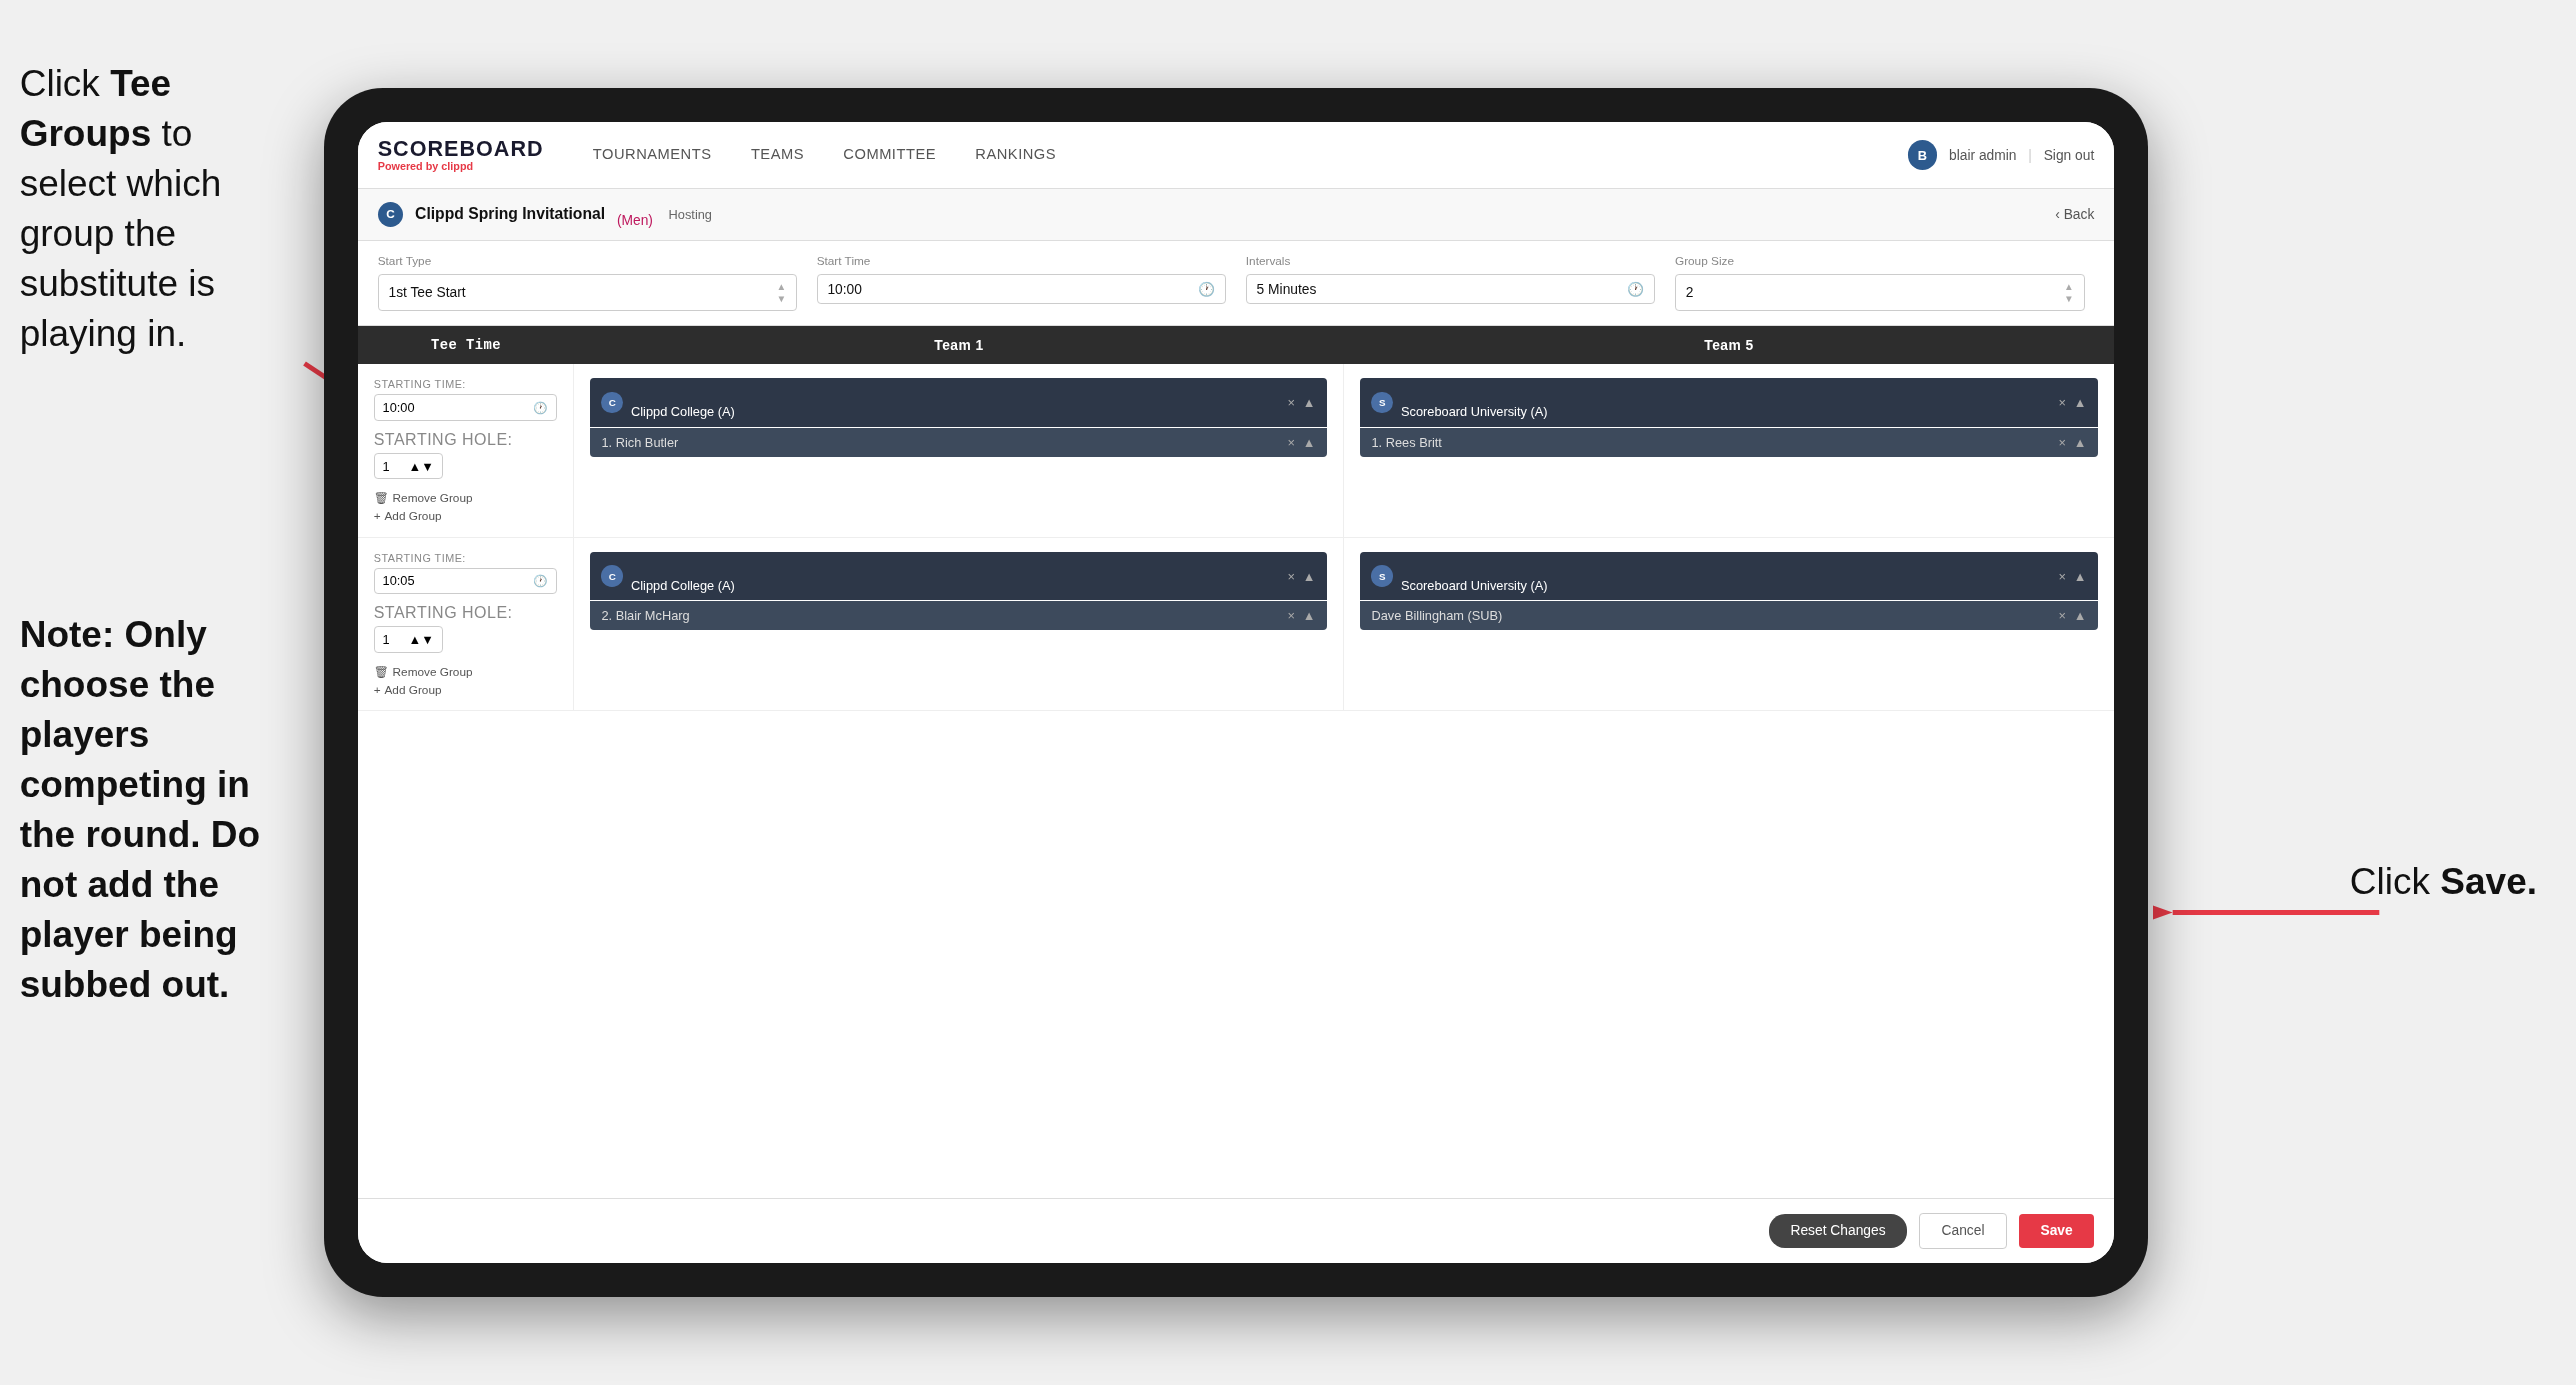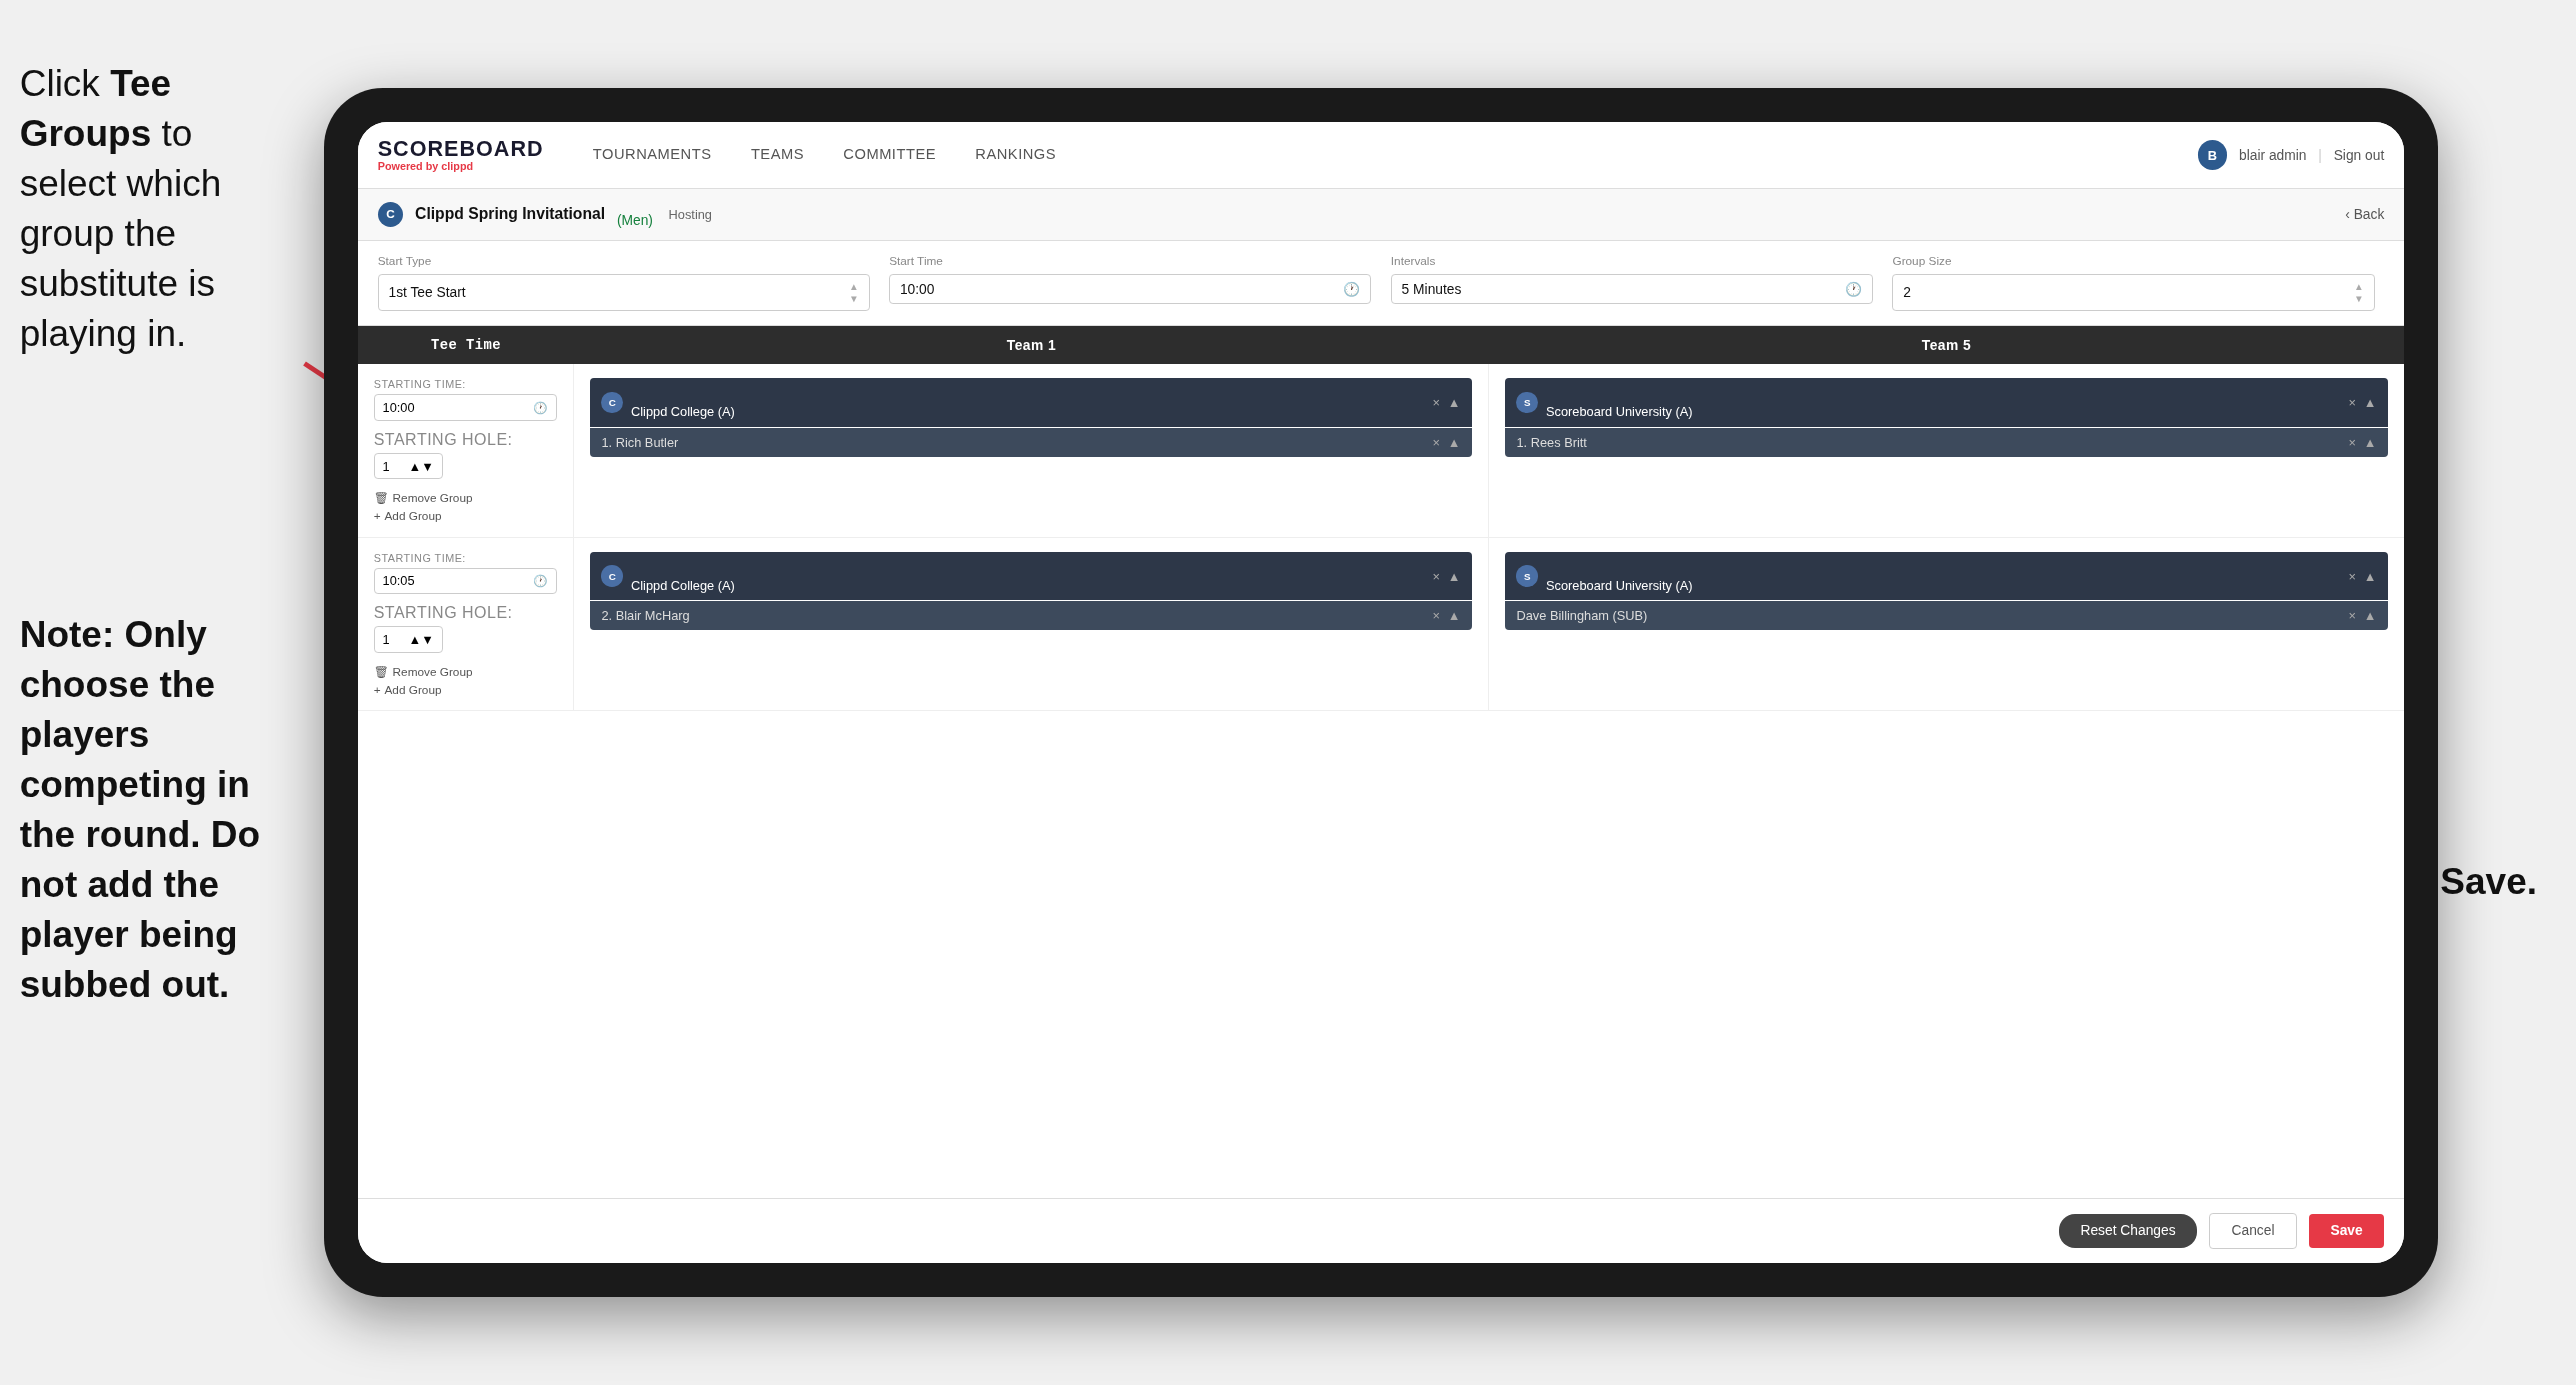--- a/index.html
+++ b/index.html
@@ -45,21 +45,21 @@
       font-size: 37px;
       color: #111;
     }
     .annotation-right .bold { font-weight: 700; }
 
     
     .tablet-frame {
       position: absolute;
       left: 324px;
       top: 88px;
-      width: 2114px;
+      width: 1824px;
       height: 1209px;
       background: #1a1a1a;
       border-radius: 59px;
       box-shadow: 0 19.7px 59px rgba(0,0,0,0.4);
       padding: 34px;
     }
 
     .tablet-screen {
       width: 100%;
       height: 100%;
@@ -506,21 +506,21 @@
         <span>blair admin</span>
         <span class="nav-divider">|</span>
         <span style="cursor:pointer;color:#555;">Sign out</span>
       </div>
     </nav>
 
     <div class="sub-header">
       <div class="sub-header-left">
         <div class="sub-avatar">C</div>
         <span class="tournament-name">Clippd Spring Invitational</span>
-        <span style="font-size:13.8px;color:#15803d;margin-top:12px;">(Men)</span>
+        <span style="font-size:13.8px;color:#be185d;margin-top:12px;">(Men)</span>
         <span class="hosting-badge">Hosting</span>
       </div>
       <div class="back-btn">‹ Back</div>
     </div>
 
     <div class="content-area">
 
       <div class="settings-row">
         <div class="setting-group">
           <div class="setting-label">Start Type</div>

